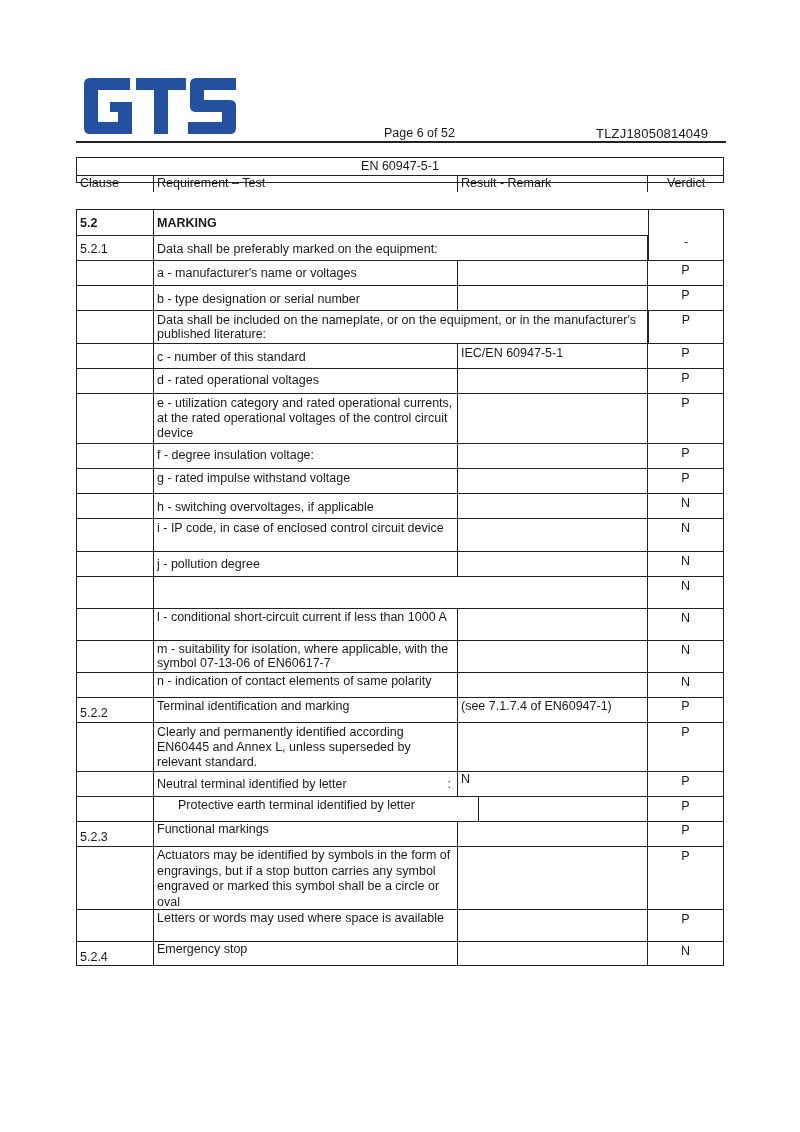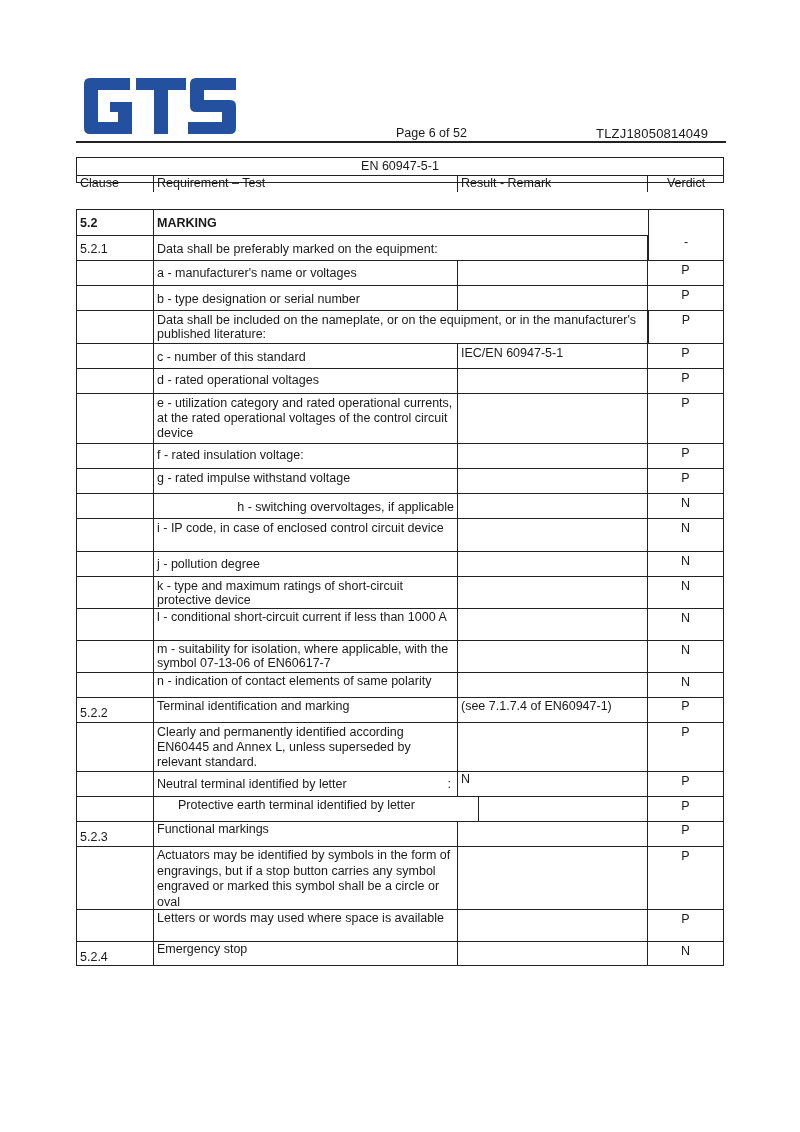--- a/index.html
+++ b/index.html
@@ -1,19 +1,19 @@
 <!DOCTYPE html>
 <html><head>
 <meta charset="utf-8">
 <style>
   html, body { margin:0; padding:0; background:#ffffff; }
   body { width:800px; height:1132px; position:relative; overflow:hidden; font-family:"Liberation Sans", sans-serif; color:#1a1a1a; }
   .logo { position:absolute; left:84px; top:78px; width:152px; height:56px; }
   .hdr-line { position:absolute; left:76px; top:141px; width:650px; height:1.5px; background:#222; }
-  .page-no { position:absolute; left:396px; top:126px; font-size:12.5px; }
+  .page-no { position:absolute; left:384px; top:126px; font-size:12.5px; }
   .report-no { position:absolute; left:596px; top:126px; font-size:13px; letter-spacing:0.2px; }
 
   .htable { position:absolute; left:76px; top:157px; width:648px; height:26px; border:1.3px solid #222; box-sizing:border-box; }
   .htable .std { position:absolute; left:0; right:0; top:0; height:17px; border-bottom:1.3px solid #222; text-align:center; font-size:12.5px; line-height:17px; }
   .htable .col { position:absolute; top:17px; height:17px; font-size:12.5px; line-height:17px; padding-left:3px; box-sizing:border-box; }
   .htable .c1 { left:0; width:77px; border-right:1.3px solid #222; }
   .htable .c2 { left:77px; width:304px; border-right:1.3px solid #222; }
   .htable .c3 { left:381px; width:190px; border-right:1.3px solid #222; }
   .htable .c4 { left:571px; width:76px; text-align:center; padding-left:0; }
 
@@ -103,56 +103,55 @@
 
   <div class="row" style="top:184px;height:50px;border-bottom:1.3px solid #222;">
     <div class="cell clause"></div>
     <div class="cell req" style="line-height:15px;">e - utilization category and rated operational currents, at the rated operational voltages of the control circuit device</div>
     <div class="cell res"></div>
     <div class="cell ver">P</div>
   </div>
 
   <div class="row" style="top:234px;height:25px;border-bottom:1.3px solid #222;">
     <div class="cell clause"></div>
-    <div class="cell req" style="padding-top:4px;">f - rated insulation voltage:</div>
+    <div class="cell req" style="padding-top:4px;">f - degree insulation voltage:</div>
     <div class="cell res"></div>
     <div class="cell ver">P</div>
   </div>
 
   <div class="row" style="top:259px;height:25px;border-bottom:1.3px solid #222;">
     <div class="cell clause"></div>
     <div class="cell req" style="padding-top:2px;">g - rated impulse withstand voltage</div>
     <div class="cell res"></div>
     <div class="cell ver">P</div>
   </div>
 
   <div class="row" style="top:284px;height:25px;border-bottom:1.3px solid #222;">
     <div class="cell clause"></div>
-    <div class="cell req" style="padding-top:6px;text-align:right;">h - switching overvoltages, if applicable</div>
+    <div class="cell req" style="padding-top:6px;">h - switching overvoltages, if applicable</div>
     <div class="cell res"></div>
     <div class="cell ver">N</div>
   </div>
 
   <div class="row" style="top:309px;height:33px;border-bottom:1.3px solid #222;">
     <div class="cell clause"></div>
     <div class="cell req" style="line-height:14px;">i - IP code, in case of enclosed control circuit device</div>
     <div class="cell res"></div>
     <div class="cell ver">N</div>
   </div>
 
   <div class="row" style="top:342px;height:25px;border-bottom:1.3px solid #222;">
     <div class="cell clause"></div>
     <div class="cell req" style="padding-top:5px;">j - pollution degree</div>
     <div class="cell res"></div>
     <div class="cell ver">N</div>
   </div>
 
   <div class="row" style="top:367px;height:32px;border-bottom:1.3px solid #222;">
     <div class="cell clause"></div>
-    <div class="cell req" style="line-height:14px;">k - type and maximum ratings of short-circuit protective device</div>
     <div class="cell res"></div>
     <div class="cell ver">N</div>
   </div>
 
   <div class="row" style="top:399px;height:32px;border-bottom:1.3px solid #222;">
     <div class="cell clause"></div>
     <div class="cell req" style="line-height:14px;padding-top:1px;">l - conditional short-circuit current if less than 1000 A</div>
     <div class="cell res"></div>
     <div class="cell ver">N</div>
   </div>

